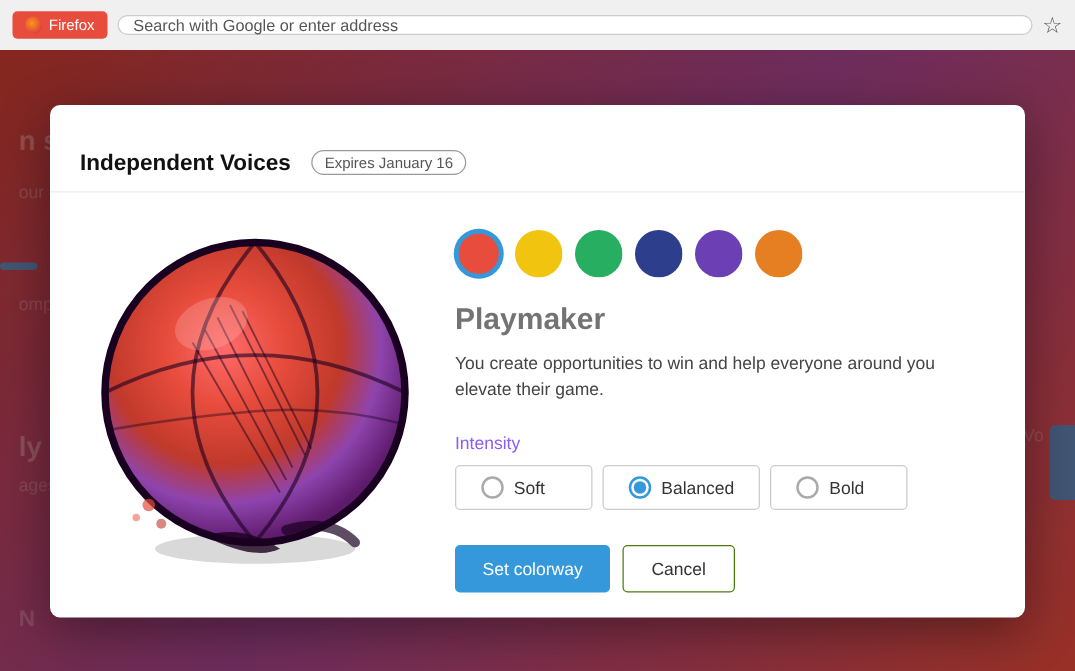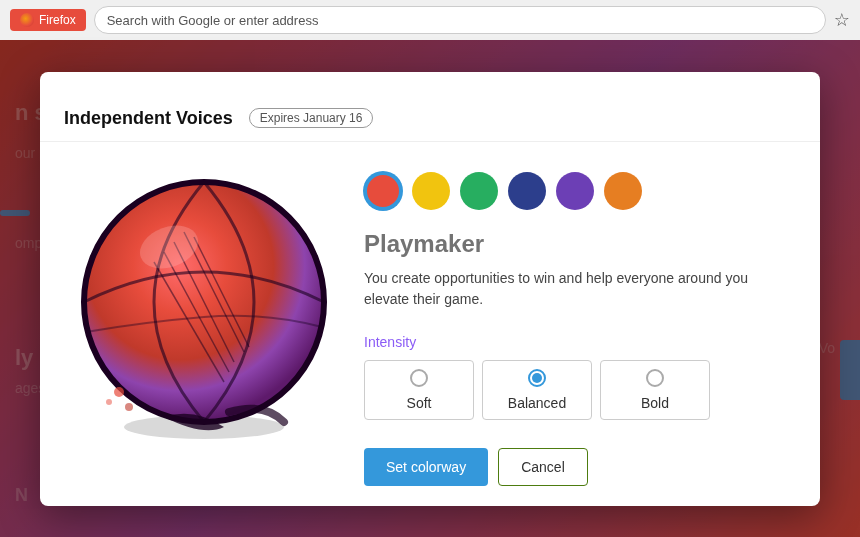--- a/index.html
+++ b/index.html
@@ -36,21 +36,21 @@
       cursor: pointer;
     }
     .firefox-icon {
       width: 14px;
       height: 14px;
       background: radial-gradient(circle at 40% 40%, #f39c12, #e74c3c 60%, #c0392b);
       border-radius: 50%;
     }
     .address-bar {
       flex: 1;
-      height: 28px;
+      height: 16px;
       border: 1px solid #ccc;
       border-radius: 14px;
       background: white;
       display: flex;
       align-items: center;
       padding: 0 12px;
       font-size: 13px;
       color: #555;
     }
     .star-btn {
@@ -269,21 +269,20 @@
       border-radius: 4px;
       padding: 8px 20px;
       display: flex;
       align-items: center;
       gap: 8px;
       cursor: pointer;
       font-size: 14px;
       color: #333;
       background: white;
       min-width: 110px;
-      flex-direction: column;
     }
     .radio-circle {
       width: 18px;
       height: 18px;
       border-radius: 50%;
       border: 2px solid #aaa;
       display: flex;
       align-items: center;
       justify-content: center;
       flex-shrink: 0;

